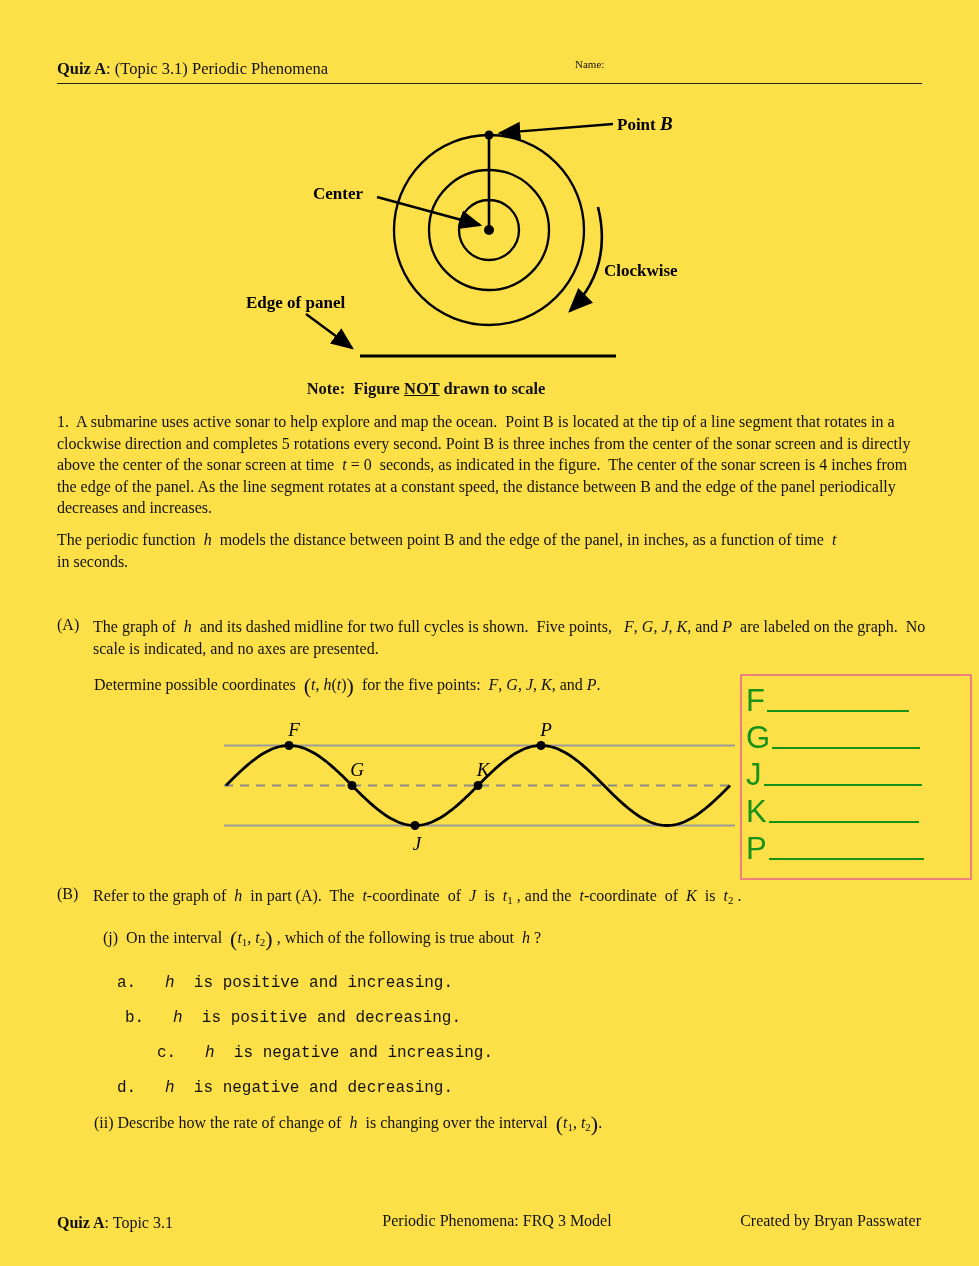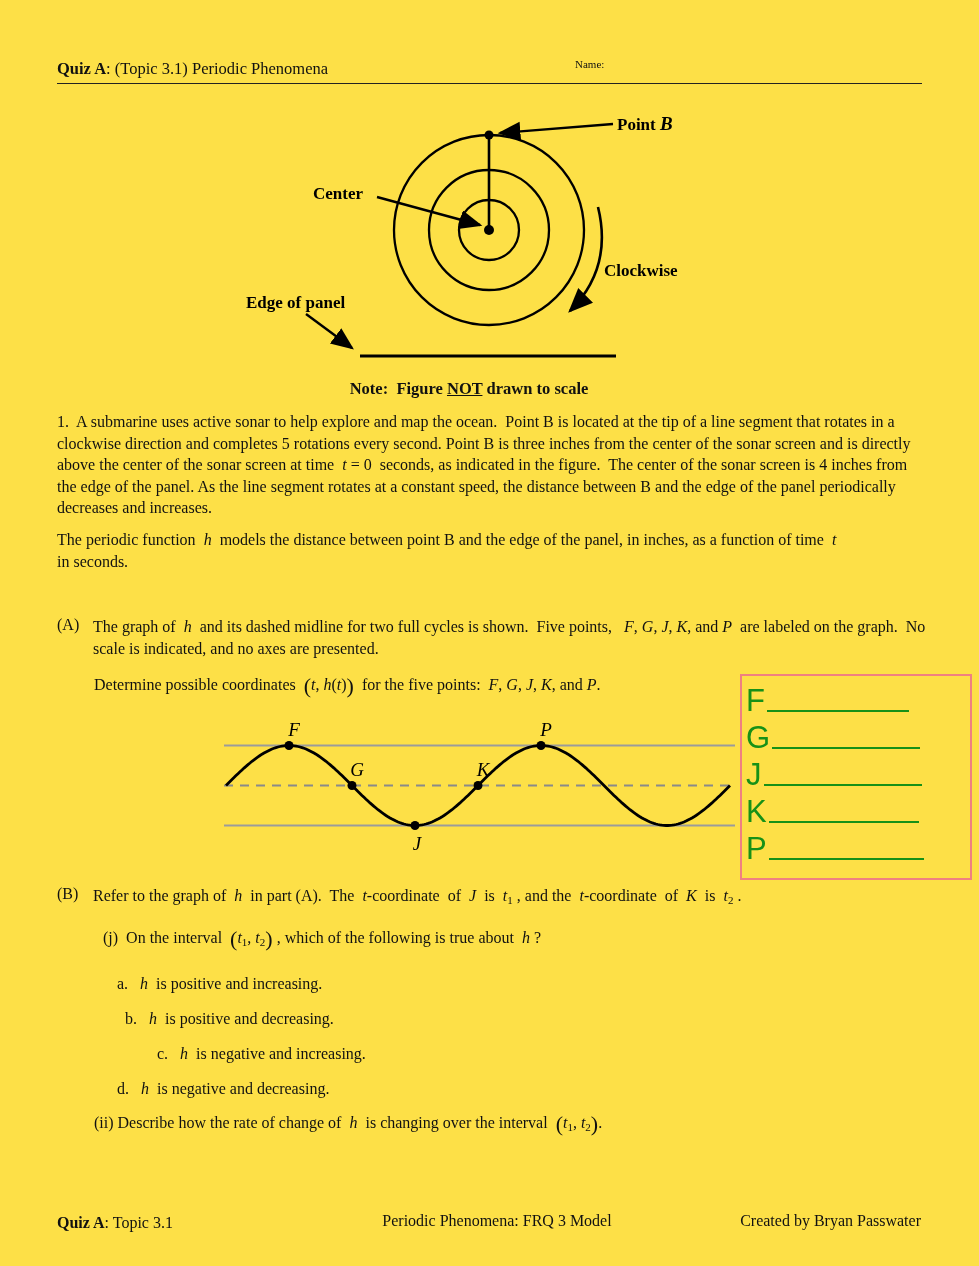--- a/index.html
+++ b/index.html
@@ -14,32 +14,32 @@
   .bp{font-size:22px;vertical-align:-3px;line-height:1;}
   
   #hdr-left{left:57px;top:58px;font-size:16.5px;}
   #hdr-name{left:575px;top:58px;font-size:11px;}
   #hdr-rule{left:57px;top:83px;width:865px;height:0;border-top:1.6px solid #222;}
   #ftr{top:1212px;left:0;width:979px;font-size:16px;}
   #ftr-left{left:57px;top:0;}
   #ftr-center{left:0;top:0;width:962px;text-align:center;padding-left:16px;}
   #ftr-right{right:58px;top:0;}
   
-  #note{left:0;top:378px;width:852px;text-align:center;font-weight:bold;font-size:16.5px;padding-left:43px;}
+  #note{left:0;top:378px;width:852px;text-align:center;font-weight:bold;font-size:16.5px;}
   
   #p1{left:57px;top:411px;width:868px;}
   #p2{left:57px;top:529px;width:868px;}
   .hang{position:absolute;}
   .hang .plabel{position:absolute;left:0;top:0;font-size:16px;}
   .hang .ptext{margin-left:36px;}
   #parta{left:57px;top:616px;width:875px;}
   #det{left:94px;top:674px;width:660px;}
   #partb{left:57px;top:885px;width:885px;}
   #qj{left:103px;top:927px;width:700px;}
-  .opt{left:117px;width:600px;}
+  .opt{left:117px;width:600px;font-family:Liberation Mono, monospace;}
   #qii{left:94px;top:1112px;width:720px;}
   
   .figlabel{font:bold 17px "Liberation Serif",serif;fill:#000;}
   .figlabel .sym{font-style:italic;font-weight:bold;font-size:19px;}
   
   .envline{stroke:#9b9b9b;stroke-width:2;}
   .midline{stroke:#8a8a8a;stroke-width:2;stroke-dasharray:9 7;}
   .wavepath{fill:none;stroke:#000;stroke-width:2.8;}
   .wavedot{fill:#000;}
   .wavelabel{font:italic 19px "Liberation Serif",serif;fill:#000;}

